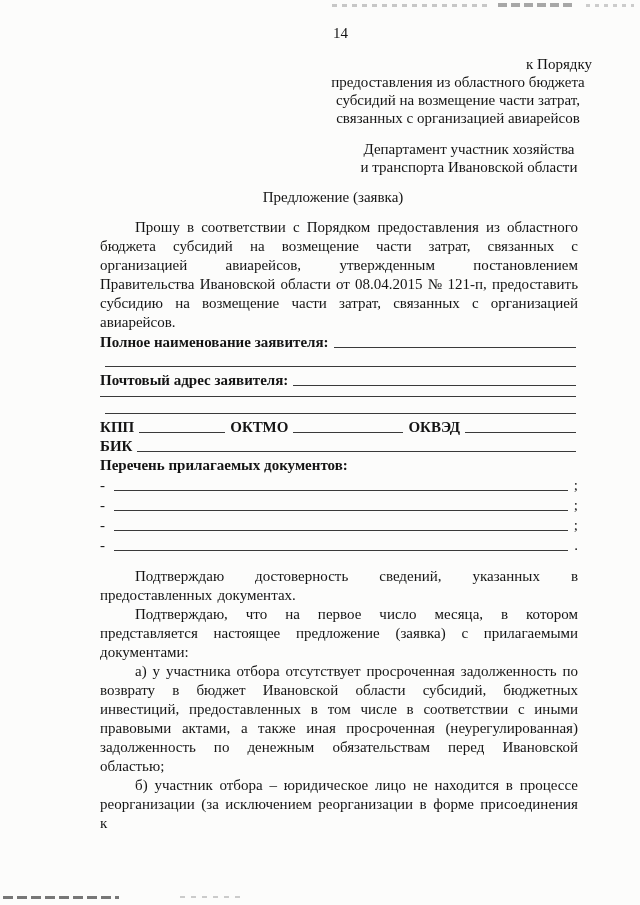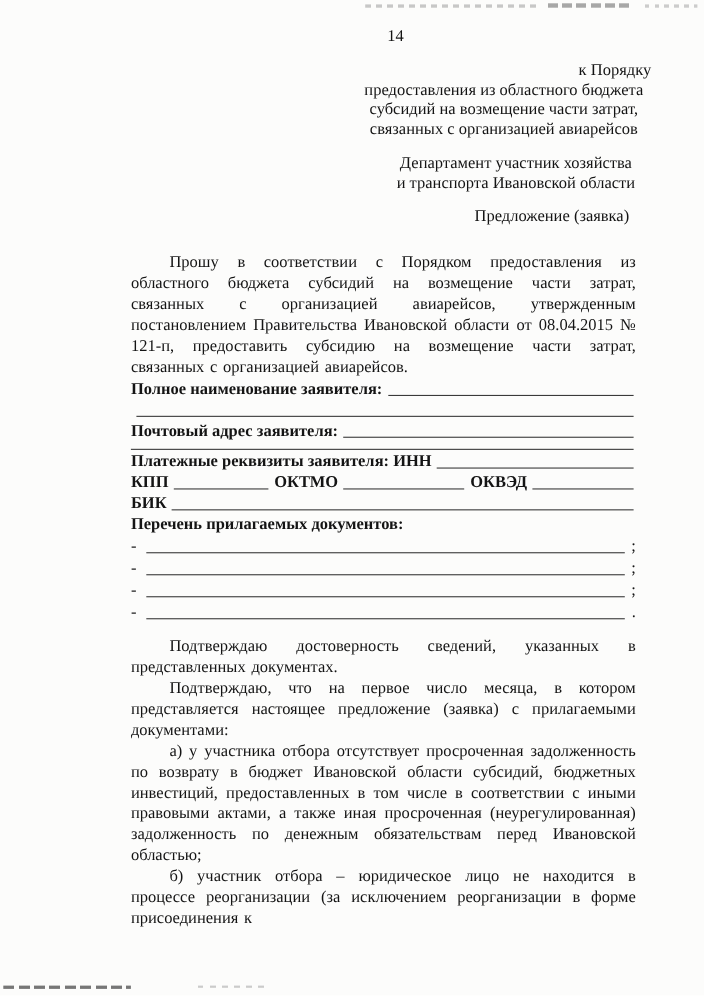--- a/index.html
+++ b/index.html
@@ -7,21 +7,20 @@
     position: relative;
     width: 640px;
     height: 905px;
     background: #fcfcfb;
     color: #141414;
     font-family: "Liberation Serif", "DejaVu Serif", serif;
     font-size: 15px;
     overflow: hidden;
     box-sizing: border-box;
     padding-top: 24px;
-    padding-left: 19px;
   }
 
   
   .artifact { position: absolute; pointer-events: none; }
   .art-top-1 { top: 4px; left: 332px; width: 158px; height: 3px;
     background: repeating-linear-gradient(90deg,#9c9c9c 0 5px, transparent 5px 10px); opacity:.55; }
   .art-top-2 { top: 3px; left: 498px; width: 76px; height: 4px;
     background: repeating-linear-gradient(90deg,#6f6f6f 0 9px, transparent 9px 13px); opacity:.6; }
   .art-top-3 { top: 4px; left: 586px; width: 48px; height: 3px;
     background: repeating-linear-gradient(90deg,#9c9c9c 0 4px, transparent 4px 9px); opacity:.5; }
@@ -42,34 +41,34 @@
 
   .department-block {
     width: 242px;
     margin: 13px 50px 0 auto;
     text-align: center;
     line-height: 18px;
   }
 
   .doc-title {
     margin: 12px 62px 0 100px;
-    text-align: right;
+    text-align: center;
     position: relative;
     left: -6px;
     line-height: 19px;
   }
 
   .para {
     margin: 0 62px 0 100px;
     text-align: justify;
     text-indent: 35px;
     line-height: 19px;
     word-spacing: 1.5px;
   }
-  .para.first { margin-top: 23px; }
+  .para.first { margin-top: 11px; }
 
   .form-section { margin: 0 62px 0 100px; }
   .form-row { display: flex; align-items: flex-end; height: 19px; font-weight: bold; }
   .form-row .label { white-space: nowrap; }
   .fline {
     flex: 1 1 auto;
     border-bottom: 1.5px solid #3a3a3a;
     margin: 0 2px 3px 5px;
     min-width: 10px;
   }
@@ -130,21 +129,20 @@
     <div class="form-row">
       <span class="label">Почтовый адрес заявителя:</span>
       <span class="fline"></span>
     </div>
 
     <div class="form-row full-line-row">
       <span class="fline"></span>
     </div>
 
     <div class="form-row">
-      <span class="label">Платежные реквизиты заявителя: ИНН</span>
       <span class="fline"></span>
     </div>
 
     <div class="form-row">
       <span class="label">КПП</span>
       <span class="fline w86"></span>
       <span class="label mid">ОКТМО</span>
       <span class="fline w110"></span>
       <span class="label mid">ОКВЭД</span>
       <span class="fline"></span>
@@ -178,21 +176,21 @@
     </div>
     <div class="attach-row">
       <span class="dash">-</span>
       <span class="fline"></span>
       <span class="punct">.</span>
     </div>
 
   </div>
 
   <div class="statements">
-    <p class="para">Подтверждаю достоверность сведений, указанных в представленных документах.</p>
+    <p class="para">Подтверждаю достоверность сведений, указанных в предоставленных документах.</p>
     <p class="para">Подтверждаю, что на первое число месяца, в котором представляется настоящее предложение (заявка) с прилагаемыми документами:</p>
     <p class="para">а) у участника отбора отсутствует просроченная задолженность по возврату в бюджет Ивановской области субсидий, бюджетных инвестиций, предоставленных в том числе в соответствии с иными правовыми актами, а также иная просроченная (неурегулированная) задолженность по денежным обязательствам перед Ивановской областью;</p>
     <p class="para">б) участник отбора – юридическое лицо не находится в процессе реорганизации (за исключением реорганизации в форме присоединения к</p>
   </div>
 
   <div class="artifact art-bot-1"></div>
   <div class="artifact art-bot-2"></div>
 
 </div>
 

